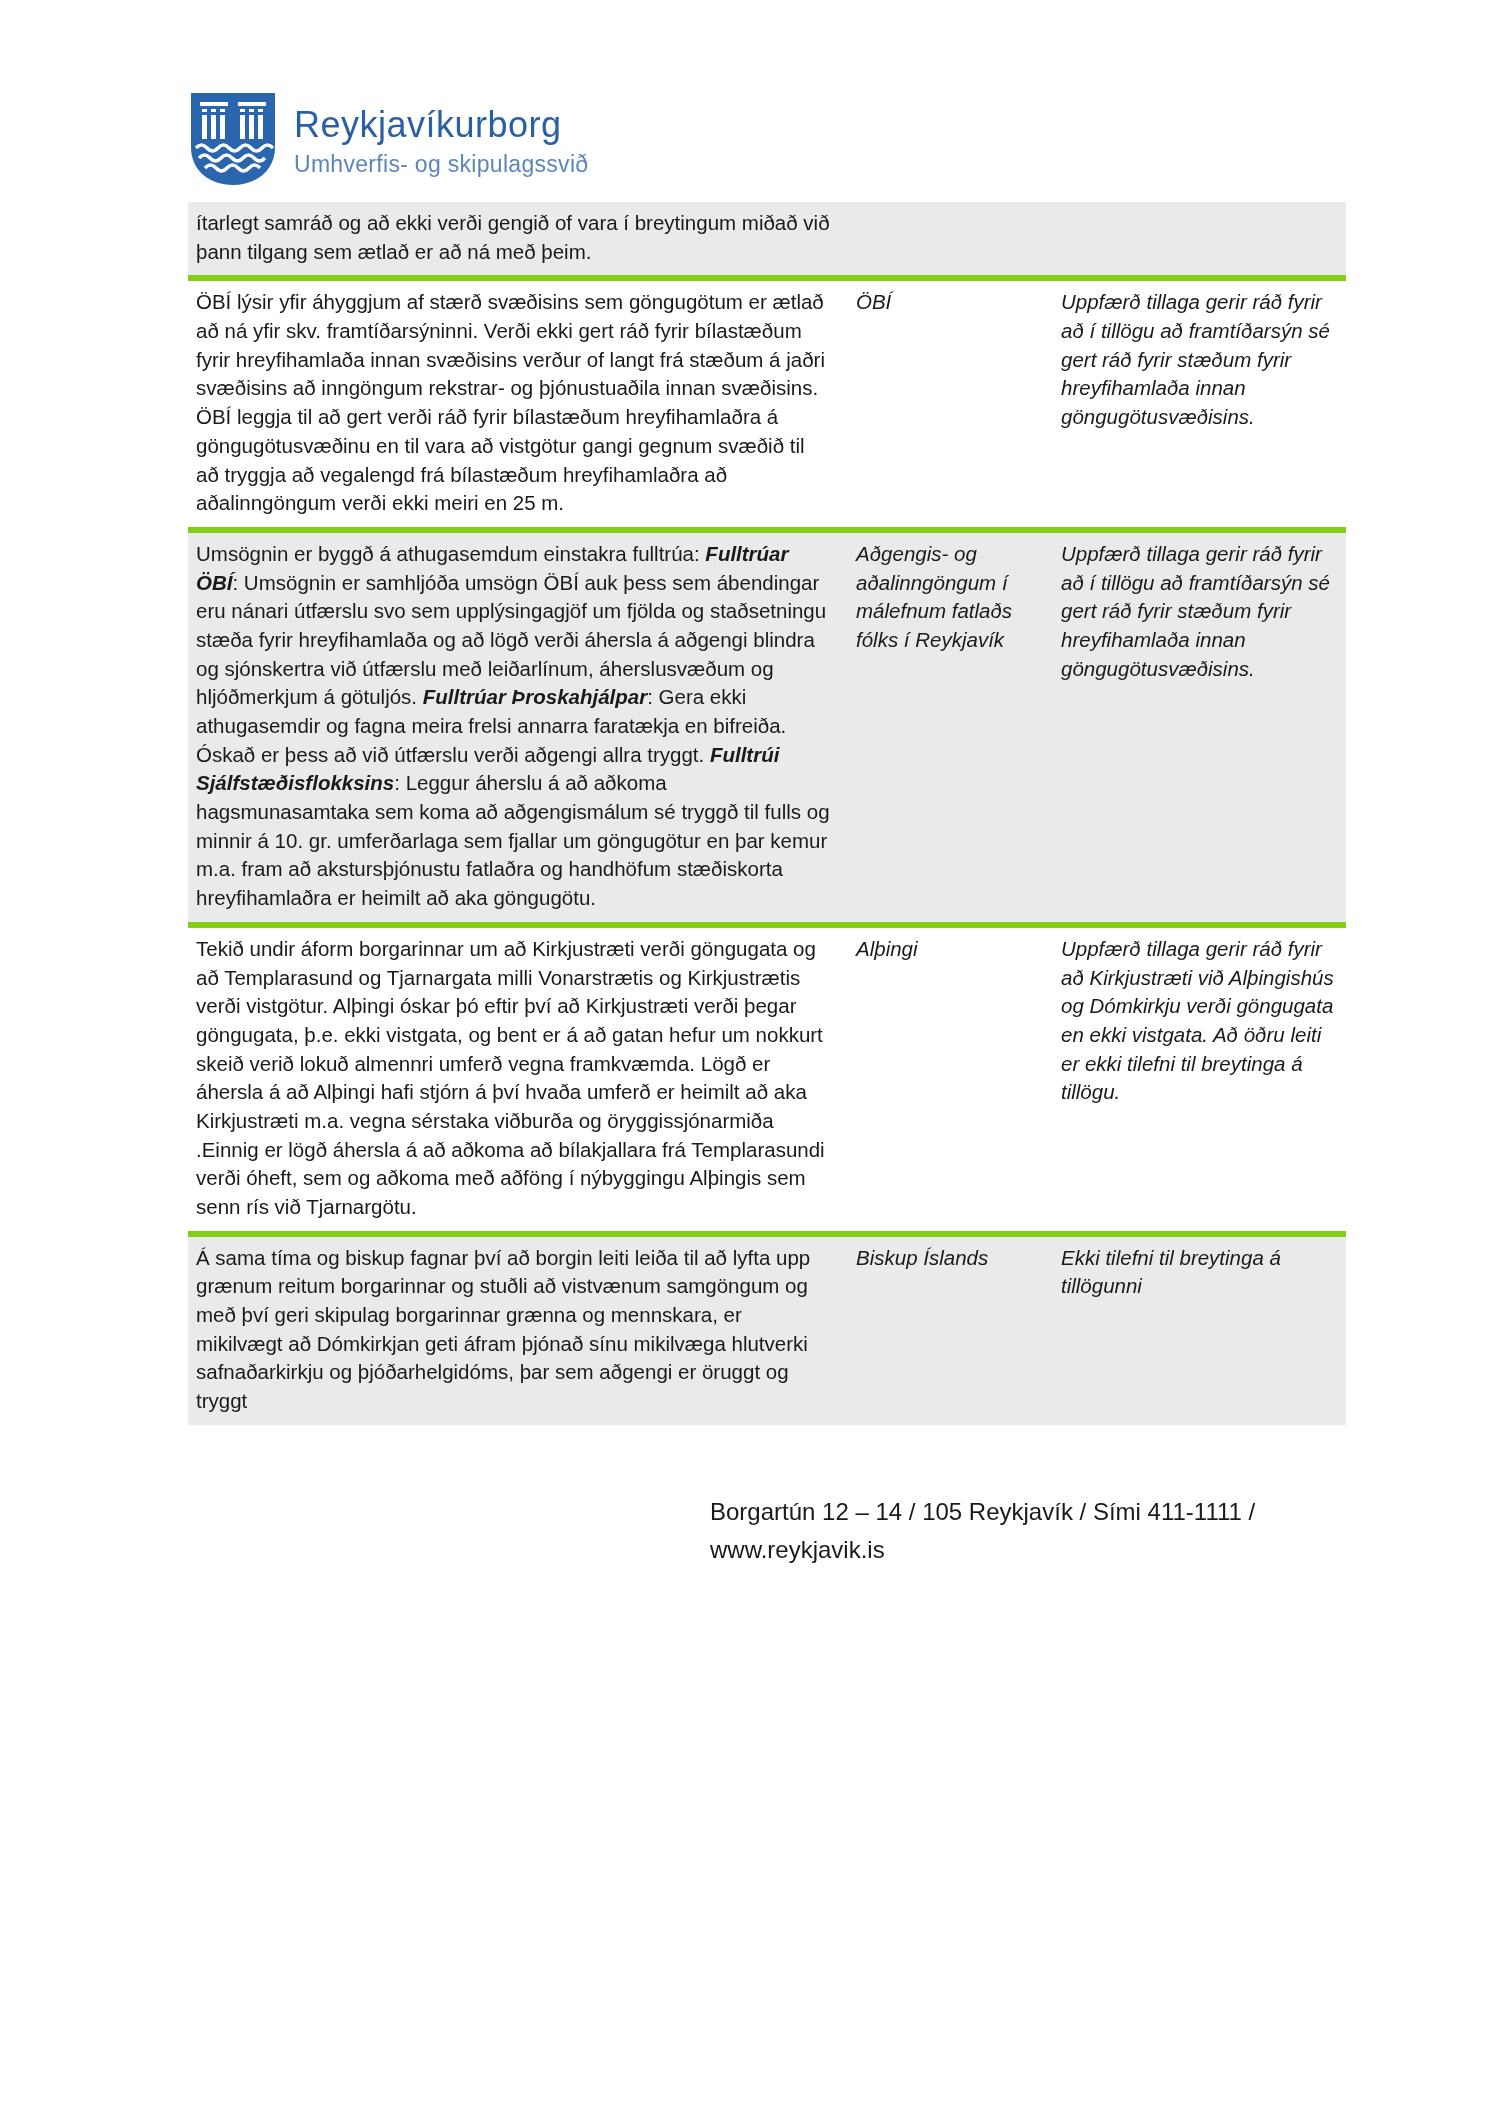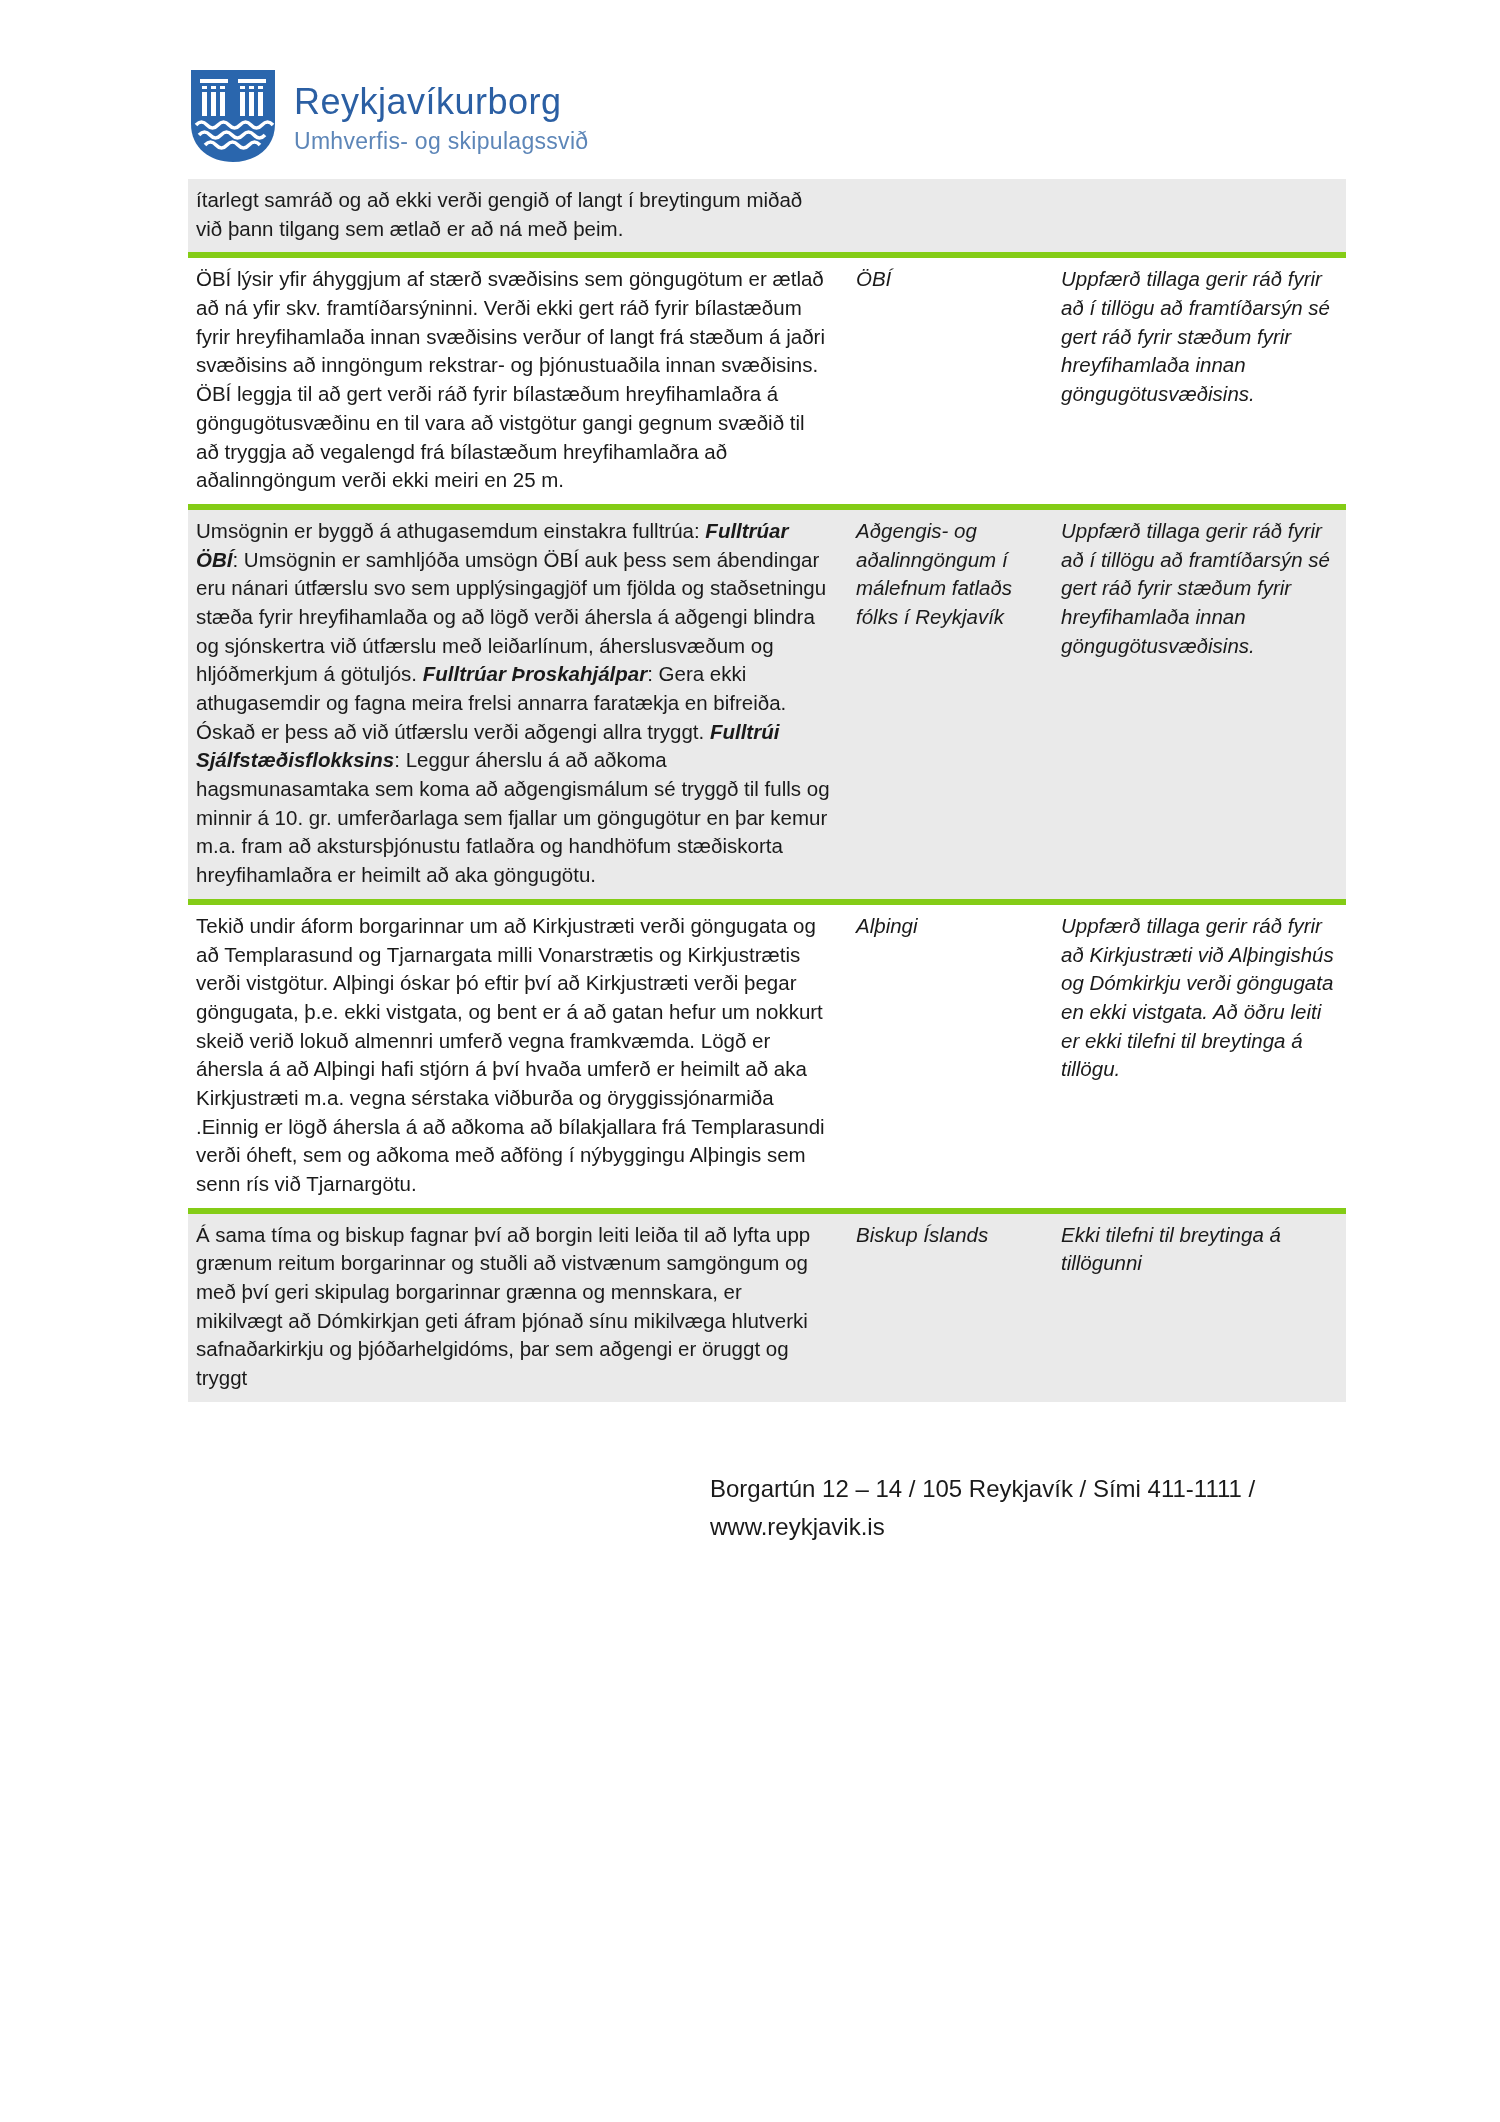--- a/index.html
+++ b/index.html
@@ -7,21 +7,21 @@
   body {
     font-family: "Liberation Sans", sans-serif;
     color: #1a1a1a;
     width: 1500px;
   }
   .page {
     position: relative;
     width: 1500px;
     min-height: 2122px;
     background: #ffffff;
-    padding: 67px 150px 40px 188px;
+    padding: 90px 150px 40px 188px;
   }
   
   .letterhead {
     display: flex;
     align-items: flex-start;
     gap: 16px;
     margin-bottom: 14px;
   }
   .logo-box { width: 90px; height: 98px; flex: 0 0 auto; }
   .org-block { padding-top: 14px; }
@@ -103,21 +103,21 @@
   </div>
 
   <table class="comments-table">
     <colgroup>
         <col class="c1">
         <col class="c2">
         <col class="c3">
       </colgroup>
     <tbody>
       <tr class="shaded">
-        <td class="comment">ítarlegt samráð og að ekki verði gengið of langt í breytingum miðað við þann tilgang sem ætlað er að ná með þeim.</td>
+        <td class="comment">ítarlegt samráð og að ekki verði gengið of vara í breytingum miðað við þann tilgang sem ætlað er að ná með þeim.</td>
         <td class="source"></td>
         <td class="response"></td>
       </tr>
       <tr>
         <td class="comment">ÖBÍ lýsir yfir áhyggjum af stærð svæðisins sem göngugötum er ætlað að ná yfir skv. framtíðarsýninni. Verði ekki gert ráð fyrir bílastæðum fyrir hreyfihamlaða innan svæðisins verður of langt frá stæðum á jaðri svæðisins að inngöngum rekstrar- og þjónustuaðila innan svæðisins. ÖBÍ leggja til að gert verði ráð fyrir bílastæðum hreyfihamlaðra á göngugötusvæðinu en til vara að vistgötur gangi gegnum svæðið til að tryggja að vegalengd frá bílastæðum hreyfihamlaðra að aðalinngöngum verði ekki meiri en 25 m.</td>
         <td class="source">ÖBÍ</td>
         <td class="response">Uppfærð tillaga gerir ráð fyrir að í tillögu að framtíðarsýn sé gert ráð fyrir stæðum fyrir hreyfihamlaða innan göngugötusvæðisins.</td>
       </tr>
       <tr class="shaded">
         <td class="comment"><span>Umsögnin er byggð á athugasemdum einstakra fulltrúa: </span><span style="font-weight: bold; font-style: italic;">Fulltrúar ÖBÍ</span><span>: Umsögnin er samhljóða umsögn ÖBÍ auk þess sem ábendingar eru nánari útfærslu svo sem upplýsingagjöf um fjölda og staðsetningu stæða fyrir hreyfihamlaða og að lögð verði áhersla á aðgengi blindra og sjónskertra við útfærslu með leiðarlínum, áherslusvæðum og hljóðmerkjum á götuljós. </span><span style="font-weight: bold; font-style: italic;">Fulltrúar Þroskahjálpar</span><span>: Gera ekki athugasemdir og fagna meira frelsi annarra faratækja en bifreiða. Óskað er þess að við útfærslu verði aðgengi allra tryggt. </span><span style="font-weight: bold; font-style: italic;">Fulltrúi Sjálfstæðisflokksins</span><span>: Leggur áherslu á að aðkoma hagsmunasamtaka sem koma að aðgengismálum sé tryggð til fulls og minnir á 10. gr. umferðarlaga sem fjallar um göngugötur en þar kemur m.a. fram að akstursþjónustu fatlaðra og handhöfum stæðiskorta hreyfihamlaðra er heimilt að aka göngugötu.</span></td>

